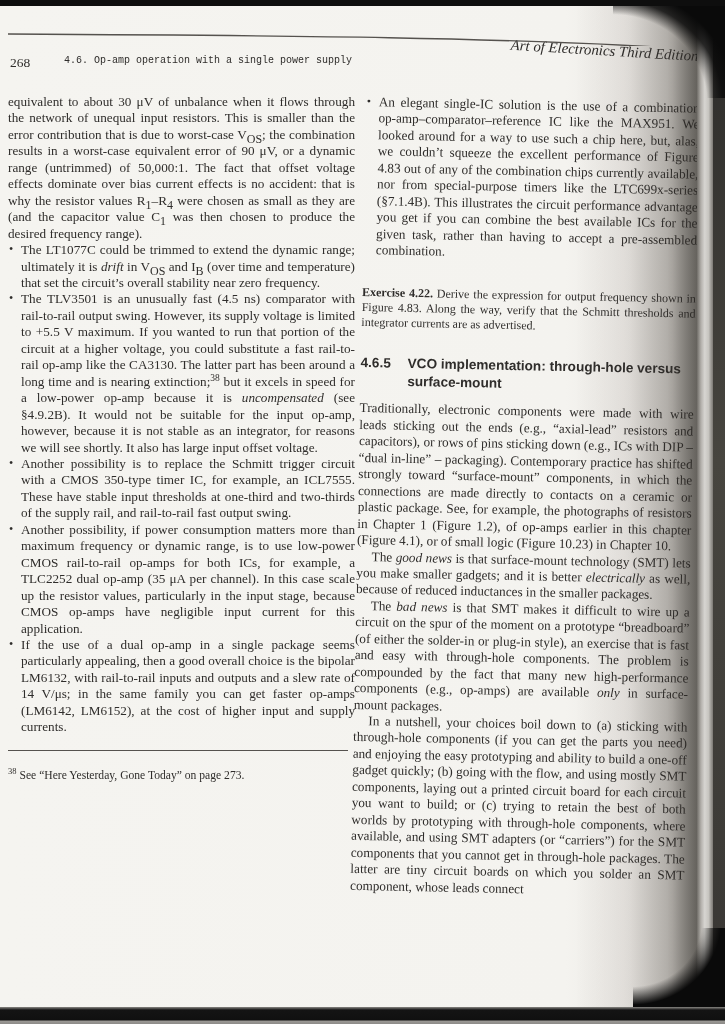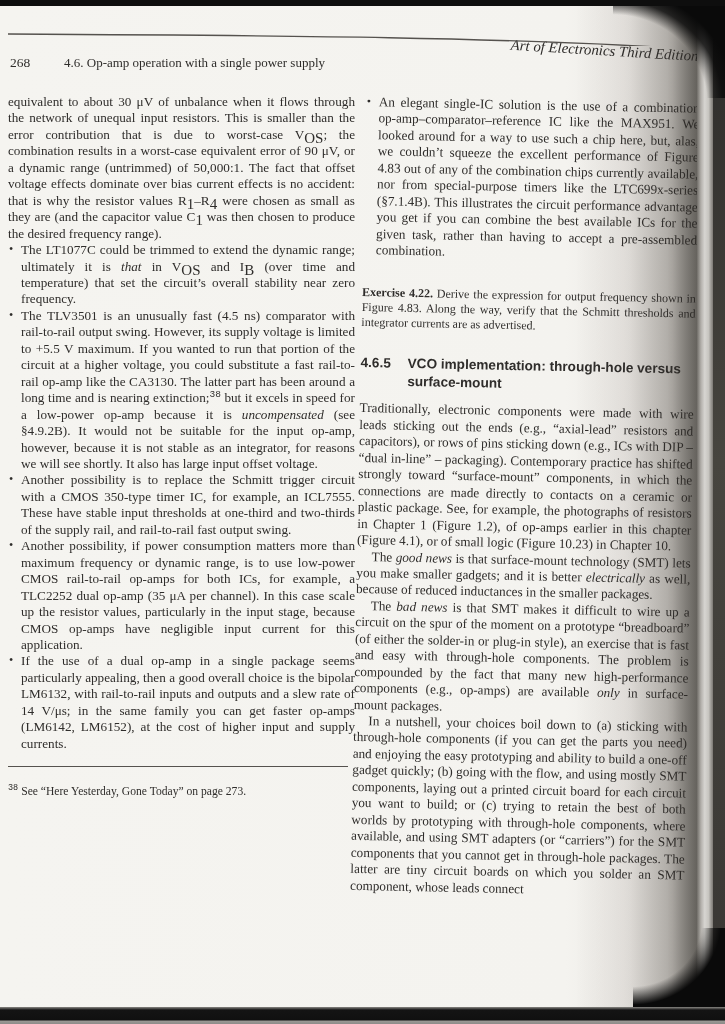--- a/index.html
+++ b/index.html
@@ -16,21 +16,21 @@
          background:linear-gradient(180deg,#2c2b29 0%,#47453f 45%,#383633 100%);}
   .corner-tr{position:absolute;top:0;right:0;width:112px;height:98px;
          background:radial-gradient(140% 150% at 0% 105%,rgba(10,10,10,0) 60%,rgba(10,10,10,0.85) 70%,#0a0a0a 78%);}
   .corner-br{position:absolute;bottom:14px;right:0;width:92px;height:82px;
          background:radial-gradient(130% 140% at 0% -10%,rgba(10,10,10,0) 58%,#0a0a0a 74%);}
   .top-strip{position:absolute;top:0;left:0;width:100%;height:6px;background:#0e0e0e;}
   .bottom-strip{position:absolute;bottom:0;left:0;width:100%;height:17px;
          background:linear-gradient(180deg,#8a8884 0px,#141414 3px,#101010 13px,#9a9894 14px,#8d8b88 17px);}
   
   .page-num{position:absolute;left:10px;top:49px;font-size:13.5px;font-family:Liberation Serif, serif;}
-  .section-ref{position:absolute;left:64px;top:49px;font-size:13px;}
+  .section-ref{position:absolute;left:64px;top:49px;font-size:10px;font-family:Liberation Mono, monospace;}
   .book-title{position:absolute;right:26px;top:42px;font-size:14.8px;font-style:italic;
          transform:rotate(3.4deg);transform-origin:right top;}
   .header-rule{position:absolute;left:0;top:0;pointer-events:none;}
   
   .col{position:absolute;top:88px;font-size:13.2px;line-height:16.45px;text-align:justify;}
   .col-left{left:8px;width:347px;}
   .col-right{left:366px;width:334px;transform:rotate(1.15deg);transform-origin:0 0;}
   .col p{margin:0;}
   ul.bullets{margin:0;padding:0;list-style:none;}
   ul.bullets li{position:relative;padding-left:13px;}
@@ -40,41 +40,41 @@
   .footnote sup{font-size:8.5px;margin-right:3px;}
   .exercise{font-size:12px;line-height:15.3px;margin-top:26px !important;}
   .exercise b{font-weight:bold;}
   .heading{display:flex;margin-top:24px;font-family:"Liberation Sans",sans-serif;
          font-weight:bold;font-size:13.6px;line-height:17.5px;text-align:left;}
   .h-num{width:47px;flex:none;}
   .h-title{width:287px;}
   .para{margin:0;}
   .para.first{margin-top:11px !important;}
   .para.indent{text-indent:15px;}
-  sub{font-size:15px;line-height:0;}
-  sup{font-size:9.5px;line-height:0;font-family:Liberation Mono, monospace;}
+  sub{font-size:12px;line-height:0;}
+  sup{font-size:9.5px;line-height:0;}
 </style>
 </head>
 <body>
 
 <div class="scan">
   <div class="paper">
 
     <span class="page-num">268</span>
     <span class="section-ref">4.6.  Op-amp operation with a single power supply</span>
     <span class="book-title">Art of Electronics Third Edition</span>
 
     <svg class="header-rule" width="725" height="40" viewBox="0 0 725 40">
       <path d="M8,28 C280,29.5 520,31 703,44" stroke="#55524e" stroke-width="1.4" fill="none"></path>
     </svg>
 
     <div class="col col-left">
       <p class="intro">equivalent to about 30 μV of unbalance when it flows through the network of unequal input resistors. This is smaller than the error contribution that is due to worst-case V<sub>OS</sub>; the combination results in a worst-case equivalent error of 90 μV, or a dynamic range (untrimmed) of 50,000:1. The fact that offset voltage effects dominate over bias current effects is no accident: that is why the resistor values R<sub>1</sub>–R<sub>4</sub> were chosen as small as they are (and the capacitor value C<sub>1</sub> was then chosen to produce the desired frequency range).</p>
       <ul class="bullets">
-        <li>The LT1077C could be trimmed to extend the dynamic range; ultimately it is <i>that</i> in V<sub>OS</sub> and I<sub>B</sub> (over time and temperature) that set the circuit’s overall stability near zero frequency.</li>
+        <li>The LT1077C could be trimmed to extend the dynamic range; ultimately it is <i>drift</i> in V<sub>OS</sub> and I<sub>B</sub> (over time and temperature) that set the circuit’s overall stability near zero frequency.</li>
         <li>The TLV3501 is an unusually fast (4.5 ns) comparator with rail-to-rail output swing. However, its supply voltage is limited to +5.5 V maximum. If you wanted to run that portion of the circuit at a higher voltage, you could substitute a fast rail-to-rail op-amp like the CA3130. The latter part has been around a long time and is nearing extinction;<sup>38</sup> but it excels in speed for a low-power op-amp because it is <i>uncompensated</i> (see §4.9.2B). It would not be suitable for the input op-amp, however, because it is not stable as an integrator, for reasons we will see shortly. It also has large input offset voltage.</li>
         <li>Another possibility is to replace the Schmitt trigger circuit with a CMOS 350-type timer IC, for example, an ICL7555. These have stable input thresholds at one-third and two-thirds of the supply rail, and rail-to-rail fast output swing.</li>
         <li>Another possibility, if power consumption matters more than maximum frequency or dynamic range, is to use low-power CMOS rail-to-rail op-amps for both ICs, for example, a TLC2252 dual op-amp (35 μA per channel). In this case scale up the resistor values, particularly in the input stage, because CMOS op-amps have negligible input current for this application.</li>
         <li>If the use of a dual op-amp in a single package seems particularly appealing, then a good overall choice is the bipolar LM6132, with rail-to-rail inputs and outputs and a slew rate of 14 V/μs; in the same family you can get faster op-amps (LM6142, LM6152), at the cost of higher input and supply currents.</li>
       </ul>
       <hr class="footnote-rule">
       <div class="footnote">
         <sup>38</sup><span>See “Here Yesterday, Gone Today” on page 273.</span>
       </div>
     </div>

